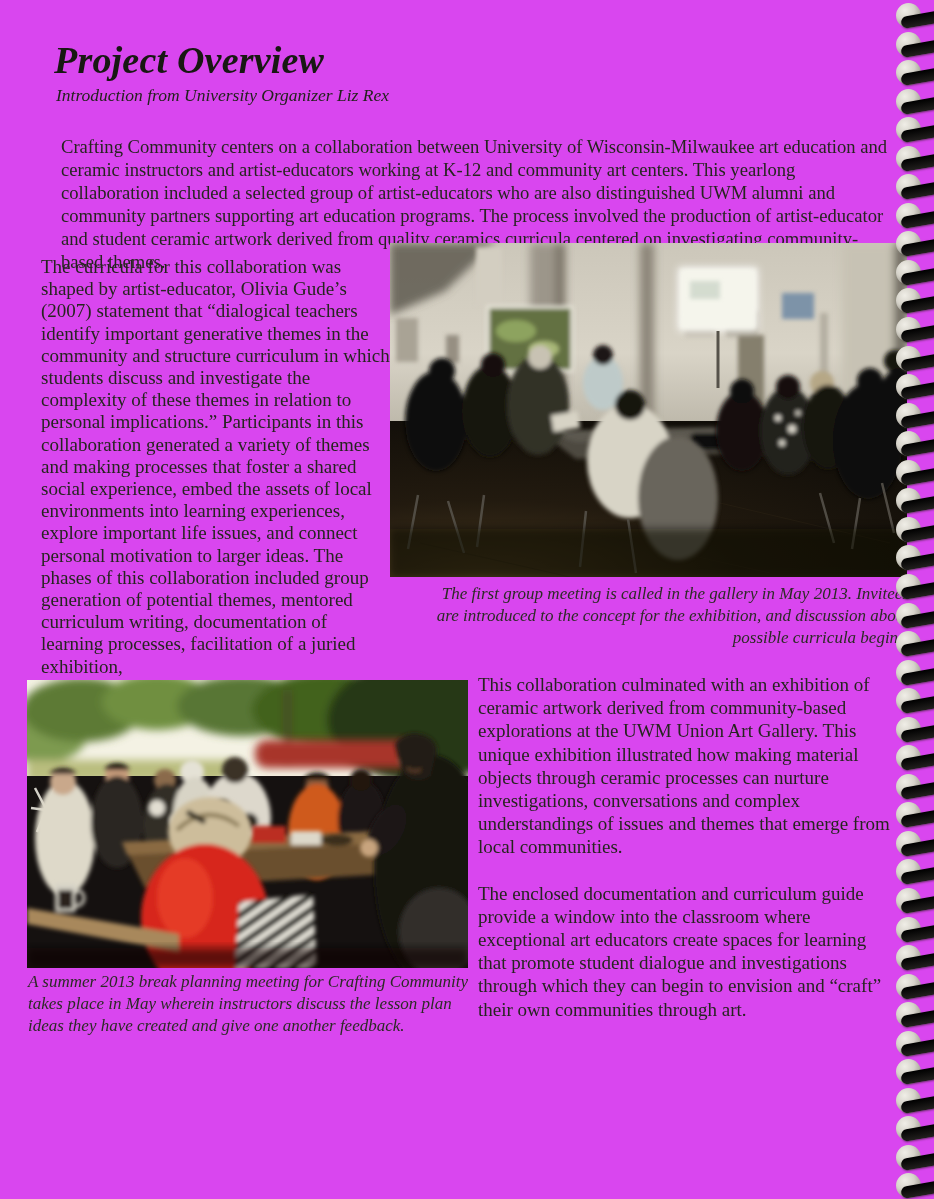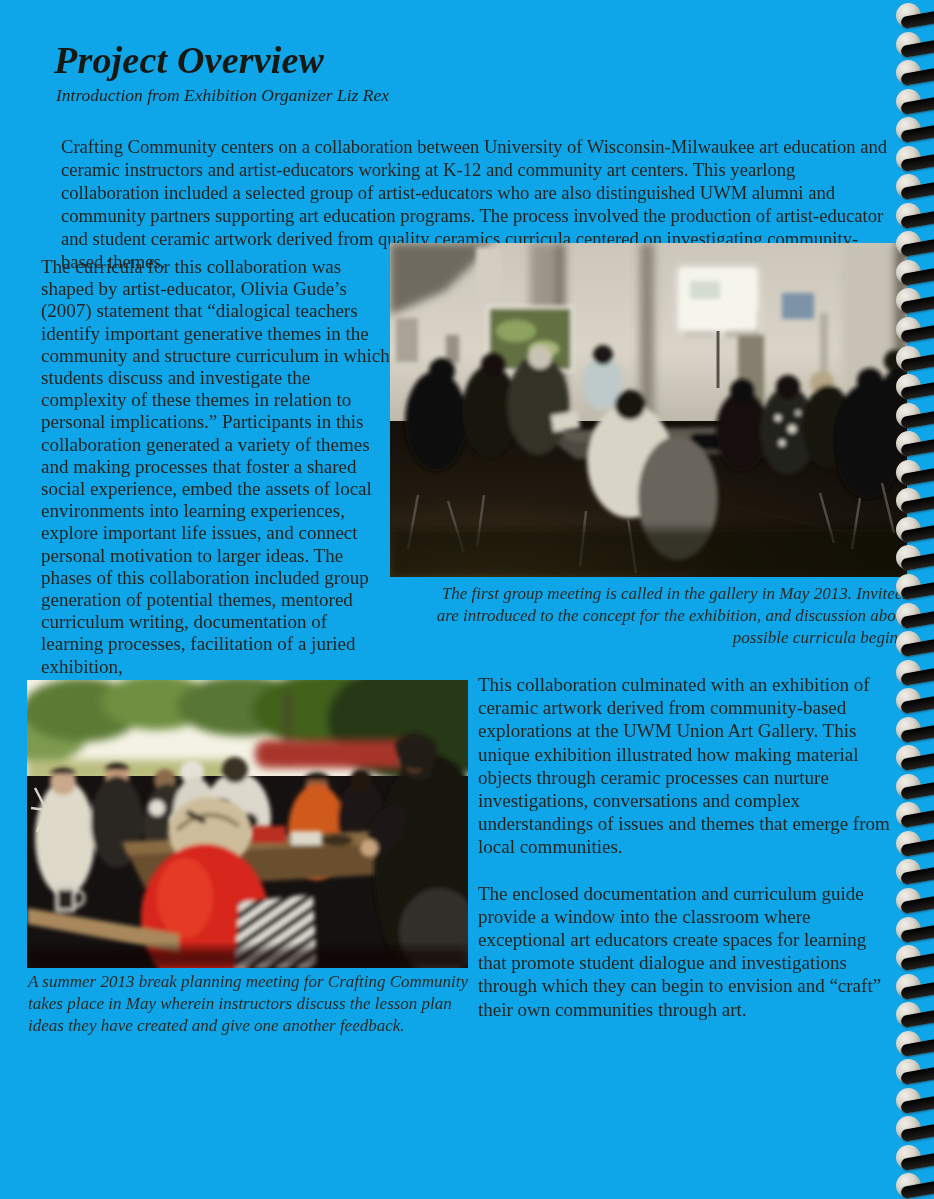--- a/index.html
+++ b/index.html
@@ -1,20 +1,20 @@
 <!DOCTYPE html>
 <html><head>
 <meta charset="utf-8">
 <style>
   html,body{margin:0;padding:0;background:#e8e6e0;}
   .page{
     position:relative;
     width:934px;height:1199px;
     margin:0 auto;
-    background:#0ea5e9;
+    background:#d946ef;
     overflow:hidden;
     font-family:"Liberation Serif", serif;
     color:#26251f;
   }
   .page-title{
     position:absolute;left:54px;top:38px;margin:0;
     font-size:38px;font-style:italic;font-weight:bold;
     color:#181813;letter-spacing:0.2px;
   }
   .page-subtitle{
@@ -63,21 +63,21 @@
     box-shadow:0 1px 2px rgba(40,35,25,0.55);
     display:block;
   }
 </style>
 </head>
 <body>
 
 <div class="page">
 
   <h1 class="page-title">Project Overview</h1>
-  <div class="page-subtitle">Introduction from Exhibition Organizer Liz Rex</div>
+  <div class="page-subtitle">Introduction from University Organizer Liz Rex</div>
 
   <p class="intro">Crafting Community centers on a collaboration between University of Wisconsin-Milwaukee art education and ceramic instructors and artist-educators working at K-12 and community art centers. This yearlong collaboration included a selected group of artist-educators who are also distinguished UWM alumni and community partners supporting art education programs. The process involved the production of artist-educator and student ceramic artwork derived from quality ceramics curricula centered on investigating community-based themes.</p>
 
   <p class="leftcol">The curricula for this collaboration was shaped by artist-educator, Olivia Gude’s (2007) statement that “dialogical teachers identify important generative themes in the community and structure curriculum in which students discuss and investigate the complexity of these themes in relation to personal implications.” Participants in this collaboration generated a variety of themes and making processes that foster a shared social experience, embed the assets of local environments into learning experiences, explore important life issues, and connect personal motivation to larger ideas. The phases of this collaboration included group generation of potential themes, mentored curriculum writing, documentation of learning processes, facilitation of a juried exhibition,</p>
 
   <figure class="photo photo1">
     <svg viewBox="0 0 517 334" preserveAspectRatio="none">
       <defs>
         <linearGradient id="wallG" x1="0" y1="0" x2="0" y2="1">
           <stop offset="0" stop-color="#ccc7ba"></stop>

